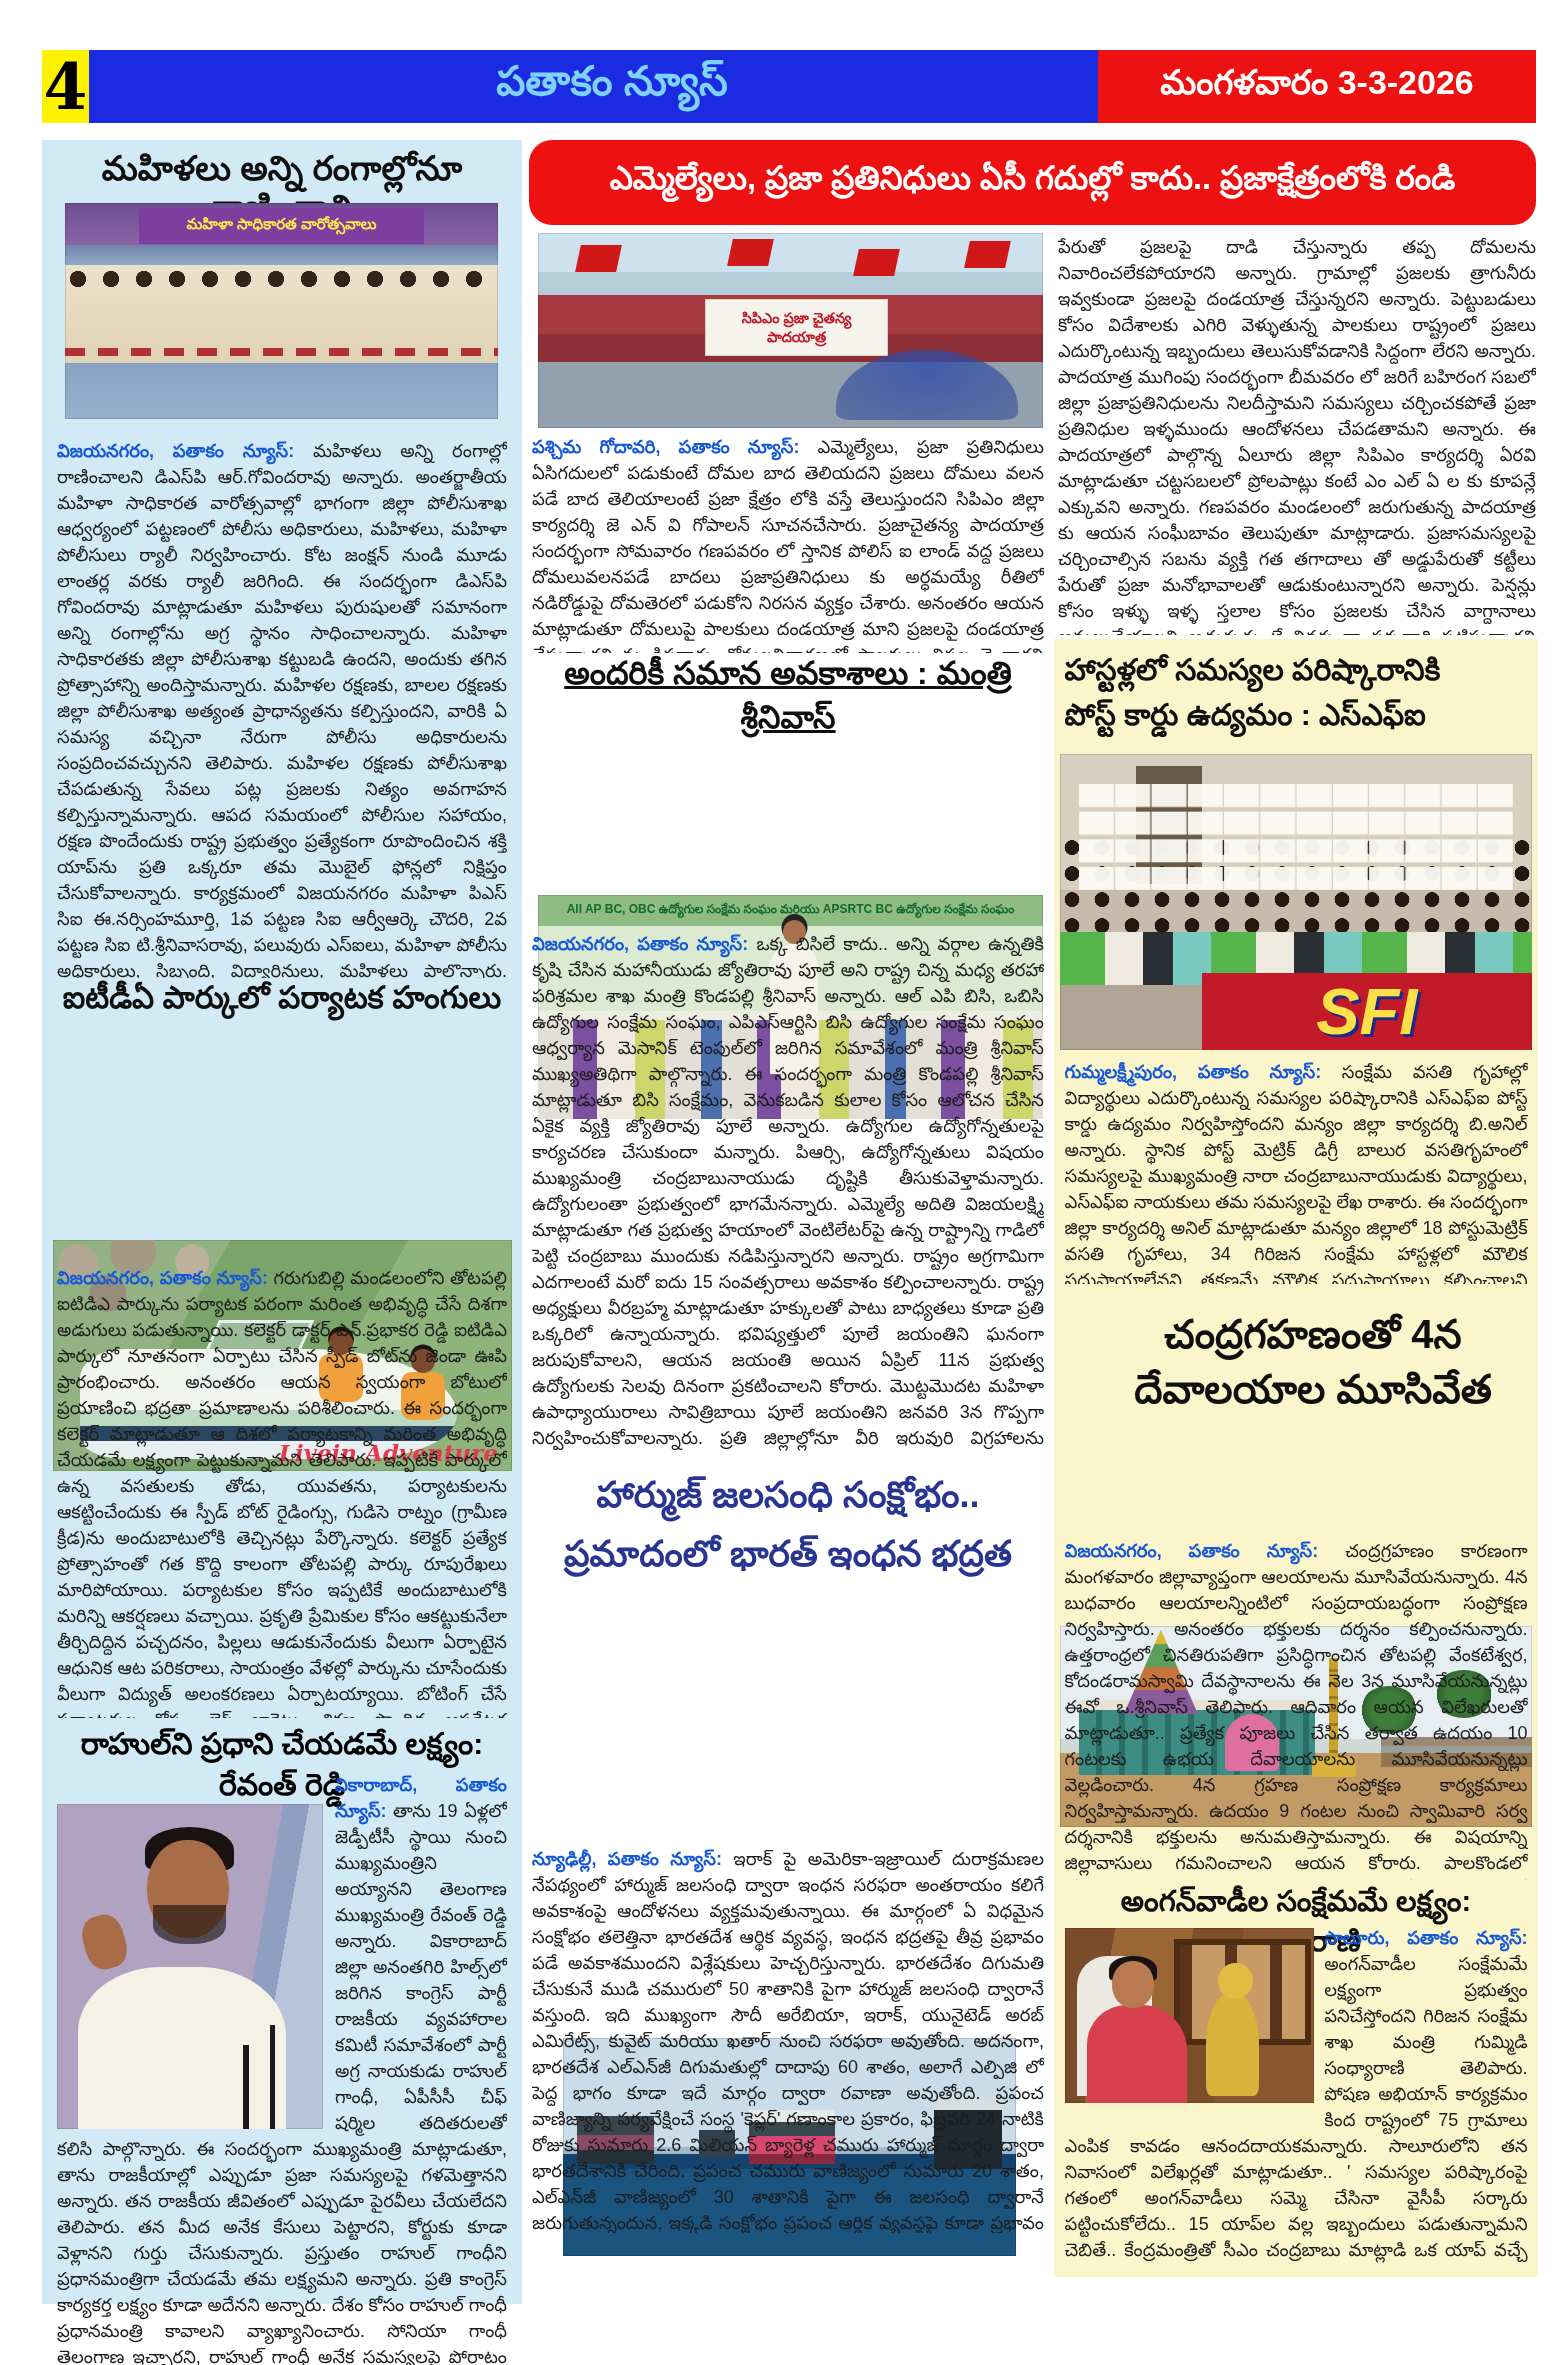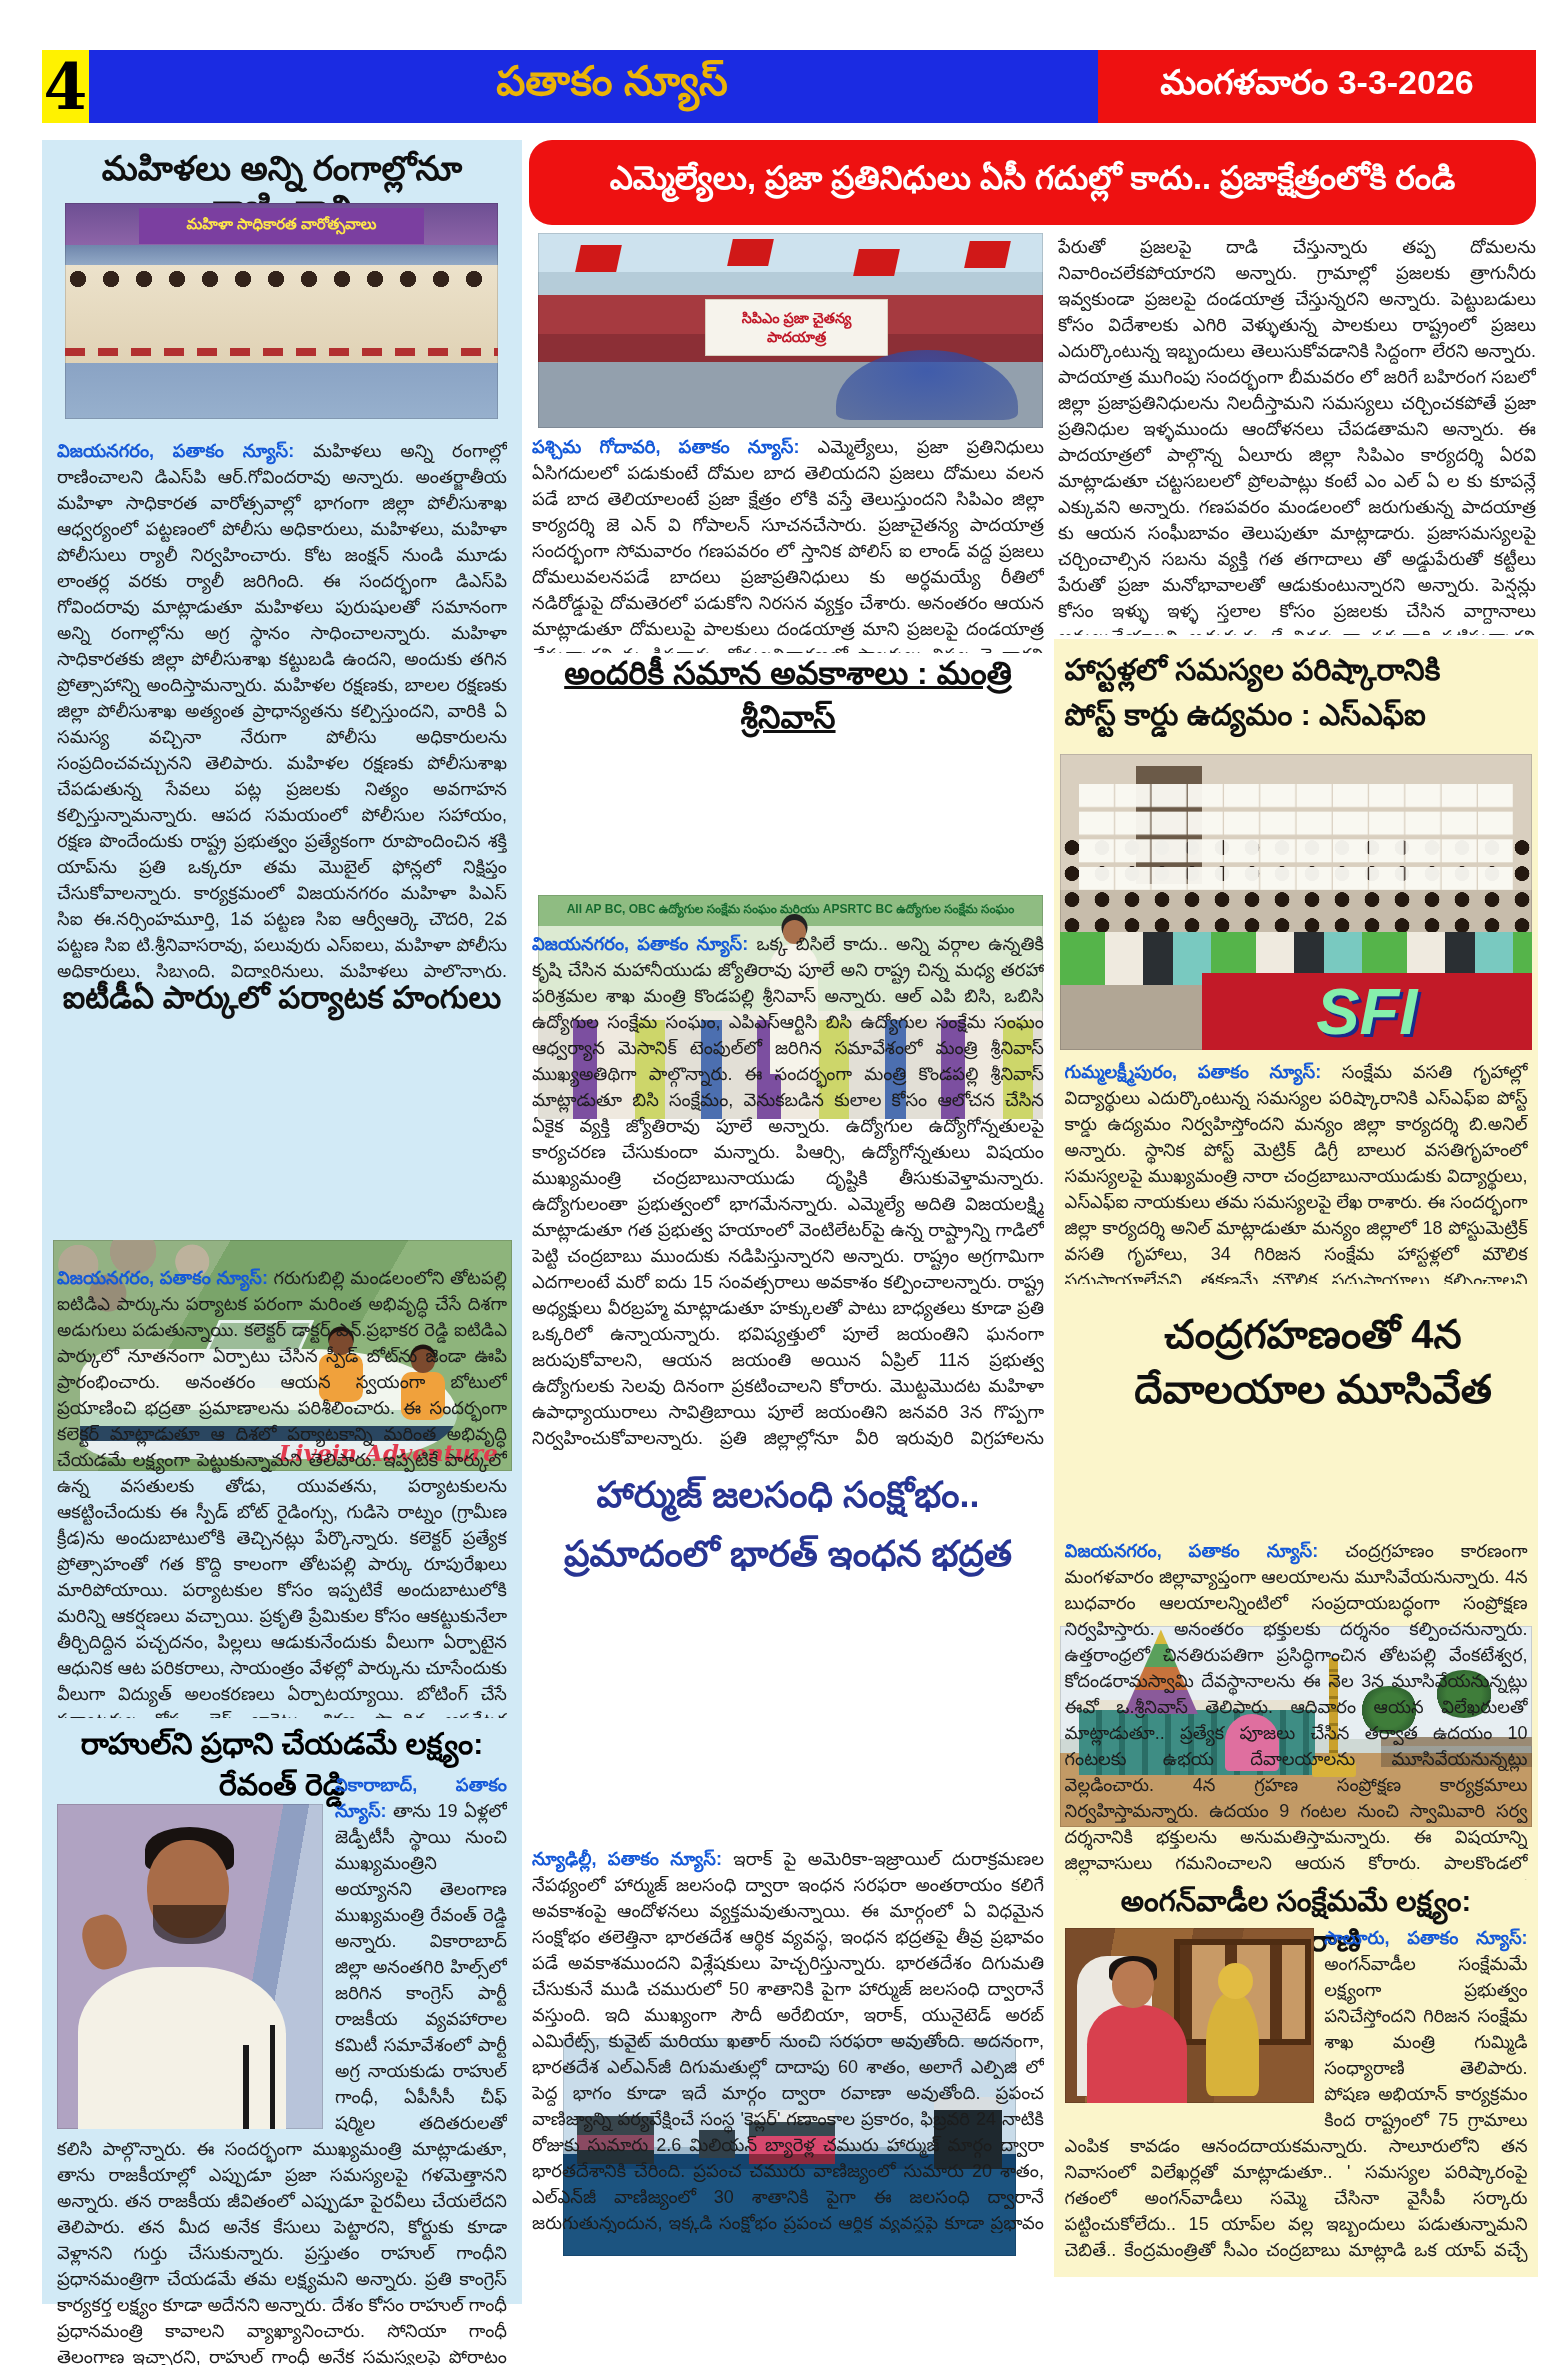--- a/index.html
+++ b/index.html
@@ -4,21 +4,21 @@
 <style>
   html,body{margin:0;padding:0;}
   body{width:1562px;height:2366px;background:#ffffff;font-family:"Liberation Sans","DejaVu Sans",sans-serif;color:#1c1c1c;}
   .page{position:relative;width:1562px;height:2366px;overflow:hidden;background:#fff;}
   .hl{margin:0;font-weight:700;color:#101010;}
   .body{font-size:18px;line-height:26px;text-align:justify;overflow:hidden;margin:0;}
   .dl{font-weight:700;color:#1559d8;}
   
   .header{position:absolute;left:42px;top:50px;width:1494px;height:73px;display:flex;}
   .pagenum{width:47px;background:#fff200;color:#000;display:flex;align-items:center;justify-content:center;font-family:"DejaVu Serif","Liberation Serif",serif;font-size:63px;font-weight:700;}
-  .masthead{flex:1;background:#1b2be2;color:#eab308;display:flex;align-items:center;justify-content:center;font-size:41px;font-weight:700;padding-left:37px;}
+  .masthead{flex:1;background:#1b2be2;color:#7dd3fc;display:flex;align-items:center;justify-content:center;font-size:41px;font-weight:700;padding-left:37px;}
   .datebox{width:438px;background:#ee1111;color:#fff;display:flex;align-items:center;justify-content:center;font-size:34px;font-weight:700;}
   
   .col-left{position:absolute;left:42px;top:140px;width:480px;height:2164px;background:#d2eaf6;}
   .banner-hl{position:absolute;left:529px;top:140px;width:1007px;height:85px;background:#ee1111;color:#fff;display:flex;align-items:center;justify-content:center;font-size:32.5px;font-weight:700;overflow:hidden;border-radius:23px;}
   .col-right{position:absolute;left:1054px;top:639px;width:484px;height:1638px;background:#fbf5cb;}
   
   .hl-l1{position:absolute;top:9px;left:6px;width:468px;font-size:34px;line-height:1.15;text-align:center;}
   .ph-police{position:absolute;left:23px;top:63px;width:433px;height:216px;}
   .l1-body{position:absolute;left:15px;top:298px;width:450px;height:540px;}
   .hl-l2{position:absolute;top:840px;left:6px;width:468px;font-size:31px;text-align:center;}
@@ -83,21 +83,21 @@
   .ship{position:absolute;}
   .s1{left:3%;top:36%;width:17%;height:22%;background:linear-gradient(180deg,#38454c 0 40%,#8a4a62 40% 70%,#243138 70%);}
   .s2{left:30%;top:42%;width:8%;height:13%;background:#31404a;}
   .s3{left:41%;top:33%;width:19%;height:25%;background:linear-gradient(180deg,#e8eaea 0 22%,#384850 22% 48%,#d8486e 48% 82%,#8a2a3e 82%);}
   .s4{right:3%;top:27%;width:15%;height:33%;background:linear-gradient(180deg,#d8dde0 0 18%,#1e282e 18%);}
   .ph-sfi{background:linear-gradient(180deg,#d9cfbf 0 46%,#c7bcab 46% 72%,#b1a695 72% 100%);}
   .ph-sfi .door{position:absolute;left:16%;top:4%;width:14%;height:40%;background:#6b5a48;}
   .ph-sfi .heads{position:absolute;top:28%;left:0;right:0;height:46%;background-image:radial-gradient(circle 7.6px at 12px 10.6px,#241810 95%,transparent);background-size:30px 26px;}
   .ph-sfi .cards{position:absolute;left:4%;top:10%;width:92%;height:36%;background-image:linear-gradient(#fbfaf4 0 0);background-size:35px 23px;background-repeat:space;opacity:.95;}
   .ph-sfi .shirts{position:absolute;bottom:22%;left:0;right:0;height:18%;background:repeating-linear-gradient(90deg,#55b44a 0 45px,#efeadf 45px 83px,#2a2f33 83px 113px,#79c9c0 113px 151px);}
-  .ph-sfi .sfi-banner{position:absolute;left:30%;right:0;bottom:0;height:26%;background:#c21a28;display:flex;align-items:center;justify-content:center;color:#86efac;font-weight:700;font-style:italic;font-size:65px;text-shadow:3px 3px 0 #1a2a8a;}
+  .ph-sfi .sfi-banner{position:absolute;left:30%;right:0;bottom:0;height:26%;background:#c21a28;display:flex;align-items:center;justify-content:center;color:#fde047;font-weight:700;font-style:italic;font-size:65px;text-shadow:3px 3px 0 #1a2a8a;}
   .ph-temple{background:linear-gradient(180deg,#e7eef2 0 56%,#cfd9d5 56% 63%,#c29a66 63% 100%);}
   .palm{position:absolute;width:60px;height:48px;border-radius:50%;background:radial-gradient(circle,#3f7d3a 0 45%,#2f6130 70%,transparent 71%);}
   .p1{right:8%;top:22%;} .p2{right:24%;top:30%;}
   .ph-temple .mandapam{position:absolute;left:4%;bottom:26%;width:50%;height:32%;background:repeating-linear-gradient(90deg,#3e8d84 0 16.6px,#2a6e66 16.6px 23px);border-top:10.6px solid #e8e2d2;}
   .ph-temple .gopuram{position:absolute;left:11%;bottom:56%;width:98px;height:85px;background:linear-gradient(180deg,#d8b93c 0 18%,#5aa05c 18% 45%,#c7733c 45% 72%,#8a5a9a 72%);clip-path:polygon(50% 0,88% 100%,12% 100%);}
   .ph-temple .shrine{position:absolute;left:35%;bottom:28%;width:54px;height:28%;background:#df6f9f;border-radius:27px 27px 4.5px 4.5px;}
   .ph-temple .pillar{position:absolute;left:57%;bottom:30%;width:9px;height:54%;background:repeating-linear-gradient(180deg,#caa12c 0 10.6px,#9a7a1c 10.6px 13.6px);}
   .ph-temple .pillar-base{position:absolute;left:53.4%;bottom:25%;width:44px;height:10%;background:#d8b23a;border-radius:7.6px 7.6px 3px 3px;}
   .ph-temple .shed{position:absolute;right:0;bottom:30%;width:32%;height:15%;background:linear-gradient(180deg,#9a8a74 0 30%,rgba(60,50,40,.35) 30%);}
   .ph-minister{background:linear-gradient(100deg,#7a4c2a 0 18%,#9a6636 18% 46%,#7c4e2a 46% 64%,#8a5830 64% 100%);}

